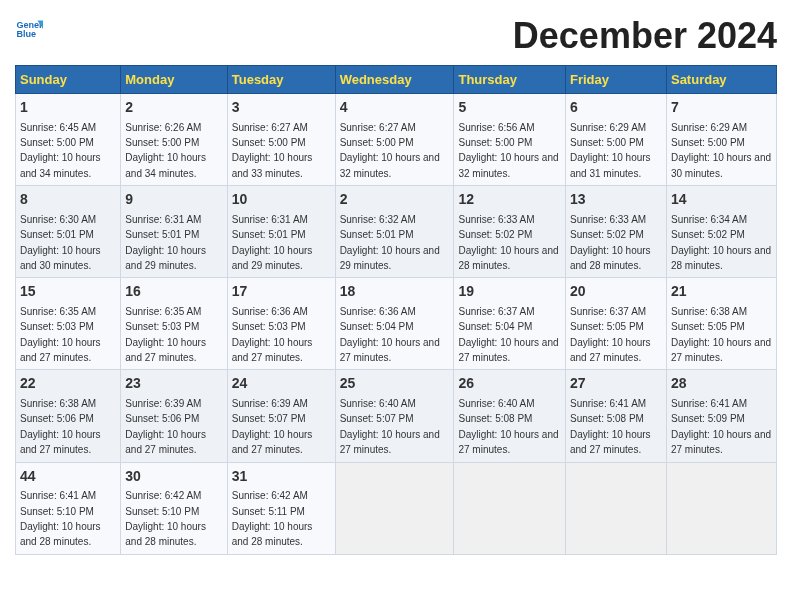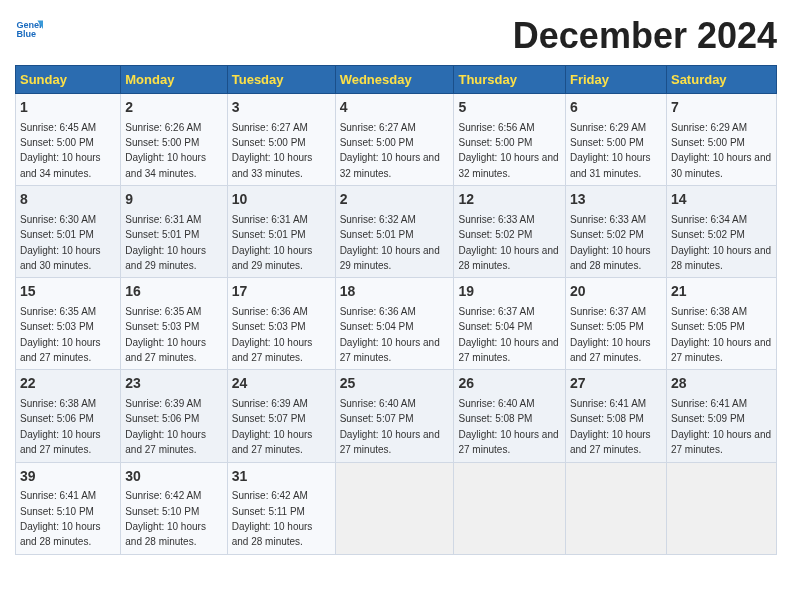--- a/index.html
+++ b/index.html
@@ -143,21 +143,21 @@
       <tr>
         <td><span class="day-num">22</span><span class="day-info">Sunrise: 6:38 AM</span><br><span class="day-info">Sunset: 5:06 PM</span><br><span class="day-info">Daylight: 10 hours and 27 minutes.</span></td>
         <td><span class="day-num">23</span><span class="day-info">Sunrise: 6:39 AM</span><br><span class="day-info">Sunset: 5:06 PM</span><br><span class="day-info">Daylight: 10 hours and 27 minutes.</span></td>
         <td><span class="day-num">24</span><span class="day-info">Sunrise: 6:39 AM</span><br><span class="day-info">Sunset: 5:07 PM</span><br><span class="day-info">Daylight: 10 hours and 27 minutes.</span></td>
         <td><span class="day-num">25</span><span class="day-info">Sunrise: 6:40 AM</span><br><span class="day-info">Sunset: 5:07 PM</span><br><span class="day-info">Daylight: 10 hours and 27 minutes.</span></td>
         <td><span class="day-num">26</span><span class="day-info">Sunrise: 6:40 AM</span><br><span class="day-info">Sunset: 5:08 PM</span><br><span class="day-info">Daylight: 10 hours and 27 minutes.</span></td>
         <td><span class="day-num">27</span><span class="day-info">Sunrise: 6:41 AM</span><br><span class="day-info">Sunset: 5:08 PM</span><br><span class="day-info">Daylight: 10 hours and 27 minutes.</span></td>
         <td><span class="day-num">28</span><span class="day-info">Sunrise: 6:41 AM</span><br><span class="day-info">Sunset: 5:09 PM</span><br><span class="day-info">Daylight: 10 hours and 27 minutes.</span></td>
       </tr>
       <tr>
-        <td><span class="day-num">39</span><span class="day-info">Sunrise: 6:41 AM</span><br><span class="day-info">Sunset: 5:10 PM</span><br><span class="day-info">Daylight: 10 hours and 28 minutes.</span></td>
+        <td><span class="day-num">44</span><span class="day-info">Sunrise: 6:41 AM</span><br><span class="day-info">Sunset: 5:10 PM</span><br><span class="day-info">Daylight: 10 hours and 28 minutes.</span></td>
         <td><span class="day-num">30</span><span class="day-info">Sunrise: 6:42 AM</span><br><span class="day-info">Sunset: 5:10 PM</span><br><span class="day-info">Daylight: 10 hours and 28 minutes.</span></td>
         <td><span class="day-num">31</span><span class="day-info">Sunrise: 6:42 AM</span><br><span class="day-info">Sunset: 5:11 PM</span><br><span class="day-info">Daylight: 10 hours and 28 minutes.</span></td>
         <td class="empty-cell"></td>
         <td class="empty-cell"></td>
         <td class="empty-cell"></td>
         <td class="empty-cell"></td>
       </tr>
     </tbody>
 </table>
 

